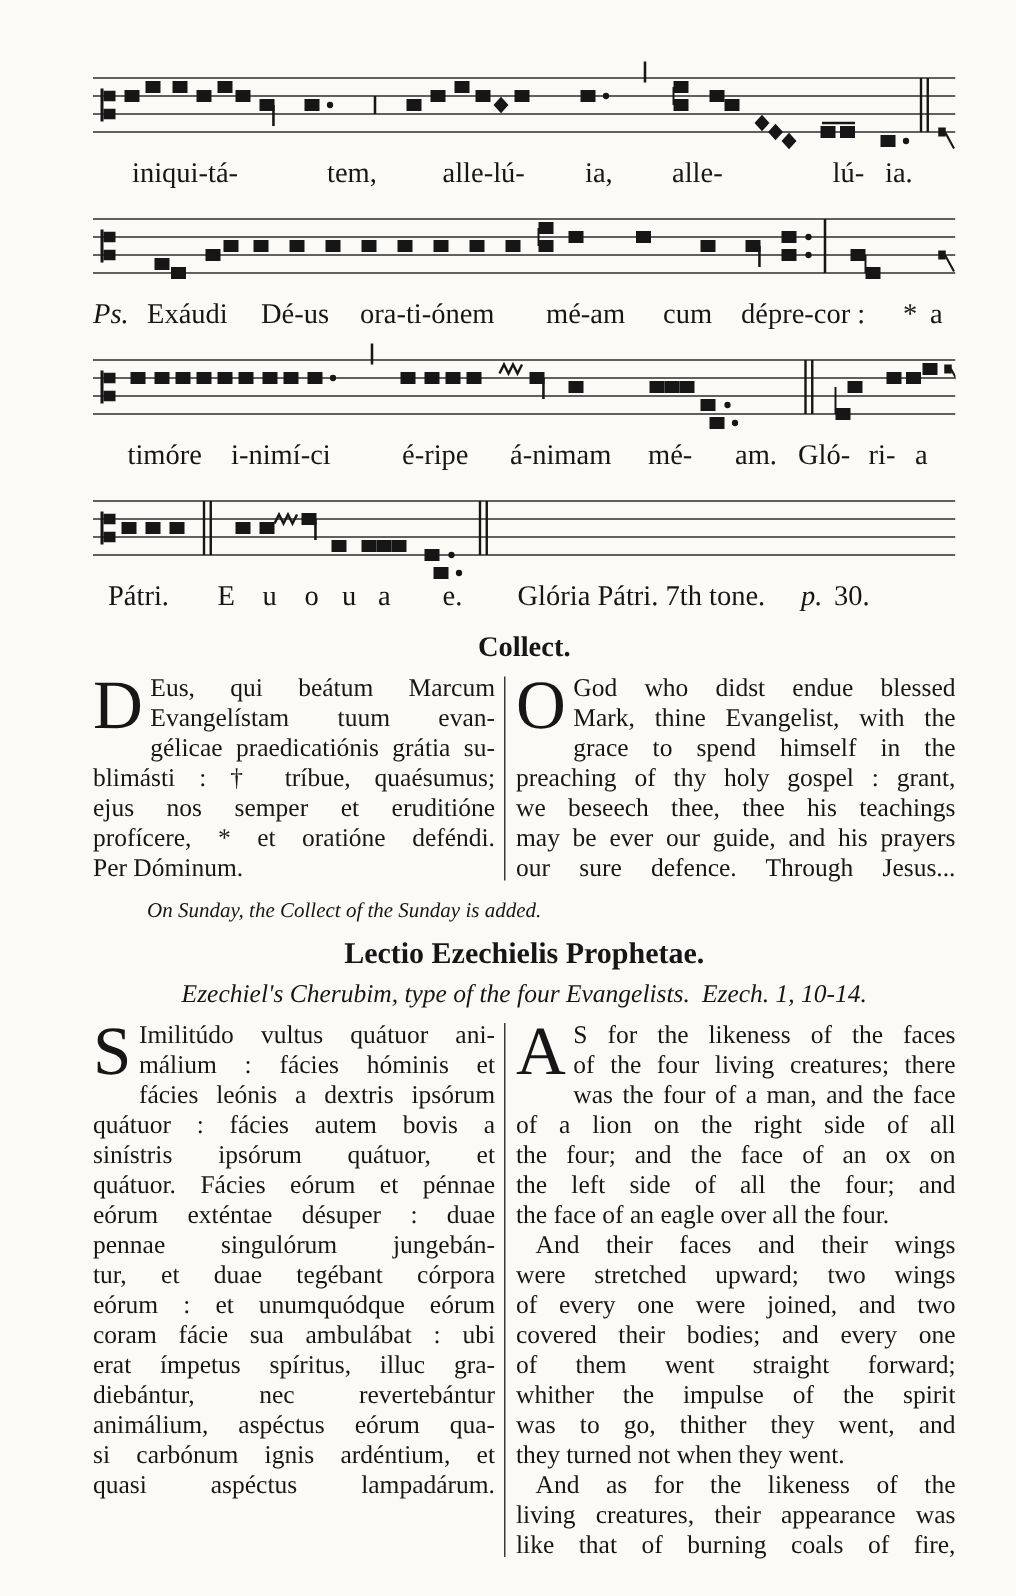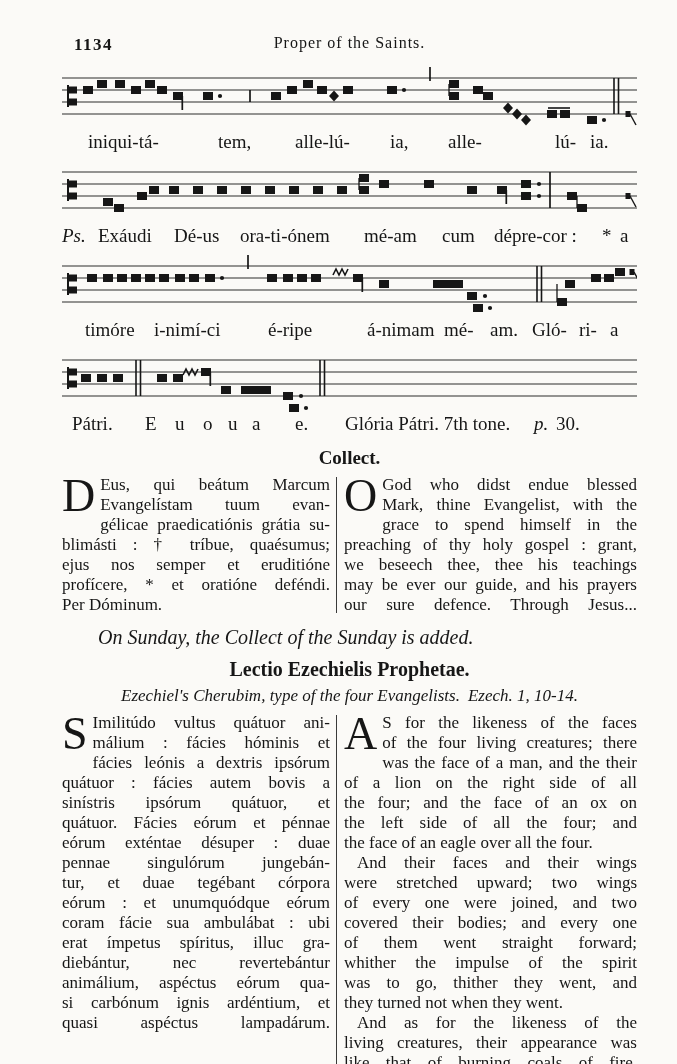--- a/index.html
+++ b/index.html
@@ -18,40 +18,36 @@
   .system{margin-bottom:1px;}
   .system svg{display:block;}
   .lyrics{position:relative;height:23px;font-size:19px;}
   .lyrics span{position:absolute;top:-3px;white-space:nowrap;}
   .lyrics span.it{font-style:italic;}
   
   .h-collect{text-align:center;font-weight:700;font-size:19px;margin:8px 0 6px;}
   .h-lectio{text-align:center;font-weight:700;font-size:20px;margin:9px 0 5px;}
   .subtitle{text-align:center;font-style:italic;font-size:17px;margin-bottom:7px;}
   .subtitle .ref{margin-left:8px;}
-  .rubric{font-style:italic;font-size:20px;margin:11px 0 2px 36px;}
+  .rubric{font-style:italic;font-size:14px;margin:11px 0 2px 36px;}
   
   .cols{display:flex;align-items:stretch;}
   .col-l{width:268px;}
   .rule{width:1px;background:#3a3a3a;margin:2px 7px 2px 6px;}
   .col-r{flex:1;min-width:0;}
   .line{font-size:17px;line-height:20px;text-align:justify;text-align-last:justify;overflow:hidden;}
   .line.nj{text-align-last:left;}
   .line.ind{text-indent:13px;}
   .dropcap{float:left;font-size:46px;line-height:37px;height:39px;margin:2px 5px 0 0;}
 </style>
 </head>
 <body>
 
 <div class="page">
 
-  <div class="header">
-    <span class="pagenum">1134</span>
-    <div class="htitle">Proper of the Saints.</div>
-  </div>
 
   <div class="chant">
       <div class="system">
         <svg width="575" height="70" viewBox="0 0 575 70">
           <line x1="0" y1="14" x2="575" y2="14" stroke="#2c2c2c" stroke-width="1.1"></line>
           <line x1="0" y1="26" x2="575" y2="26" stroke="#2c2c2c" stroke-width="1.1"></line>
           <line x1="0" y1="38" x2="575" y2="38" stroke="#2c2c2c" stroke-width="1.1"></line>
           <line x1="0" y1="50" x2="575" y2="50" stroke="#2c2c2c" stroke-width="1.1"></line>
           <line x1="6" y1="21" x2="6" y2="43" stroke="#161616" stroke-width="2"></line>
           <rect x="7" y="22.5" width="8" height="7" fill="#161616"></rect>
@@ -199,22 +195,22 @@
           <rect x="529" y="22" width="10" height="8" fill="#161616"></rect>
           <rect x="542" y="22" width="10" height="8" fill="#161616"></rect>
           <rect x="553" y="16" width="10" height="8" fill="#161616"></rect>
           <rect x="567.5" y="17" width="5" height="6" fill="#161616"></rect>
           <line x1="572" y1="20" x2="578" y2="31" stroke="#161616" stroke-width="1.4"></line>
         </svg>
         <div class="lyrics">
           <span style="left: 23px;">timóre</span>
           <span style="left: 92px;">i-nimí-ci</span>
           <span style="left: 206px;">é-ripe</span>
-          <span style="left: 278px; margin-left: 27px;">á-nimam</span>
-          <span style="left: 382px;">mé-</span>
+          <span style="left: 278px;">á-nimam</span>
+          <span style="left: 370px;">mé-</span>
           <span style="left: 428px;">am.</span>
           <span style="left: 470px;">Gló-</span>
           <span style="left: 517px;">ri-</span>
           <span style="left: 548px;">a</span>
         </div>
       </div>
       <div class="system">
         <svg width="575" height="70" viewBox="0 0 575 70">
           <line x1="0" y1="14" x2="575" y2="14" stroke="#2c2c2c" stroke-width="1.1"></line>
           <line x1="0" y1="26" x2="575" y2="26" stroke="#2c2c2c" stroke-width="1.1"></line>
@@ -311,21 +307,21 @@
         <div class="line">diebántur, nec revertebántur</div>
         <div class="line">animálium, aspéctus eórum qua-</div>
         <div class="line">si carbónum ignis ardéntium, et</div>
         <div class="line">quasi aspéctus lampadárum.</div>
       </div>
     <div class="rule"></div>
     <div class="col-r">
         <span class="dropcap">A</span>
         <div class="line">S for the likeness of the faces</div>
         <div class="line">of the four living creatures; there</div>
-        <div class="line">was the face of a man, and the their</div>
+        <div class="line">was the four of a man, and the face</div>
         <div class="line">of a lion on the right side of all</div>
         <div class="line">the four; and the face of an ox on</div>
         <div class="line">the left side of all the four; and</div>
         <div class="line nj">the face of an eagle over all the four.</div>
         <div class="line ind">And their faces and their wings</div>
         <div class="line">were stretched upward; two wings</div>
         <div class="line">of every one were joined, and two</div>
         <div class="line">covered their bodies; and every one</div>
         <div class="line">of them went straight forward;</div>
         <div class="line">whither the impulse of the spirit</div>

